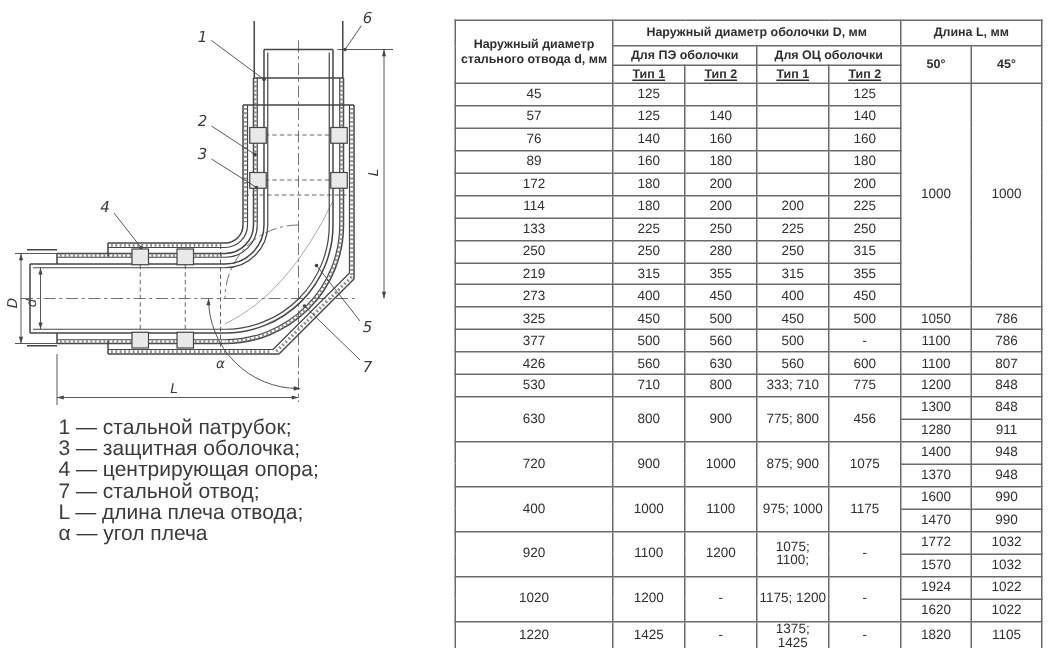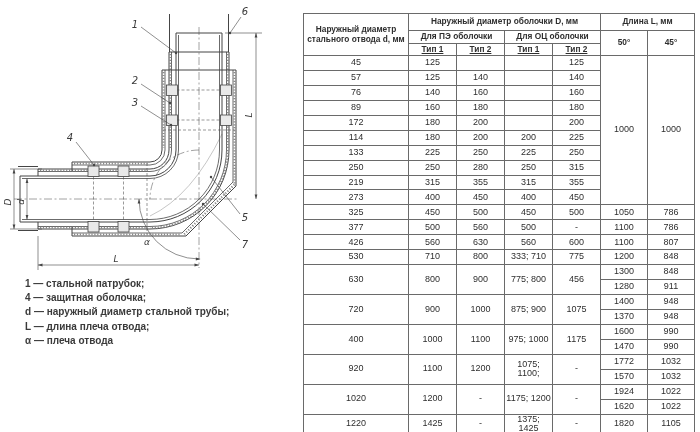--- a/index.html
+++ b/index.html
@@ -17,21 +17,21 @@
   .hatch{stroke:#8a8a8a;stroke-width:2.1;fill:none;stroke-dasharray:1.2,1.7;}
   .dash{stroke:#555;stroke-width:0.6;fill:none;stroke-dasharray:3,2;}
   .cl{stroke:#555;stroke-width:0.55;fill:none;stroke-dasharray:8,2.5,2,2.5;}
   .thin{stroke:#8c8c8c;stroke-width:0.5;fill:none;}
   .dim{stroke:#454545;stroke-width:0.6;fill:none;}
   .arr{fill:#454545;stroke:none;}
   .blk{fill:#e9e9e9;stroke:#454545;stroke-width:0.8;}
   .callout-text{font-family:"DejaVu Sans",sans-serif;font-style:italic;font-size:10px;fill:#3a3a3a;}
   .dim-text{font-family:"DejaVu Sans",sans-serif;font-style:italic;font-size:9px;fill:#3a3a3a;}
   
-  .legend{position:absolute;left:25px;top:277px;font-size:10px;line-height:14.2px;color:#3a3a3a;font-weight:bold;}
+  .legend{position:absolute;left:39px;top:277px;font-size:14px;line-height:14.2px;color:#3a3a3a;}
   
   table.spec{
     position:absolute;left:303px;top:13px;width:391px;
     border-collapse:collapse;table-layout:fixed;
   }
   table.spec th,table.spec td{
     border:1px solid #6a6a6a;text-align:center;vertical-align:middle;
     padding:0 1px;color:#2e2e2e;
   }
   table.spec th{font-size:8.3px;font-weight:bold;line-height:1.18;}
@@ -207,24 +207,25 @@
     <text class="callout-text" x="245" y="15" text-anchor="middle">6</text>
     <path class="dim" d="M240,240 L203,204"></path>
         <circle class="arr" cx="203" cy="204" r="1.2"></circle>
     <text class="callout-text" x="245" y="248" text-anchor="middle">7</text>
   </g>
 </svg>
 </div>
 
 <div class="legend">
     <div>1 — стальной патрубок;</div>
-    <div>4 — защитная оболочка;</div>
-    <div>d — наружный диаметр стальной трубы;</div>
+    <div>3 — защитная оболочка;</div>
+    <div>4 — центрирующая опора;</div>
+    <div>7 — стальной отвод;</div>
     <div>L — длина плеча отвода;</div>
-    <div>α — плеча отвода</div>
+    <div>α — угол плеча</div>
   </div>
 
 <table class="spec">
   <colgroup>
     <col style="width:105px">
       <col style="width:48px">
       <col style="width:48px">
     <col style="width:48px">
       <col style="width:48px">
       <col style="width:47px">

